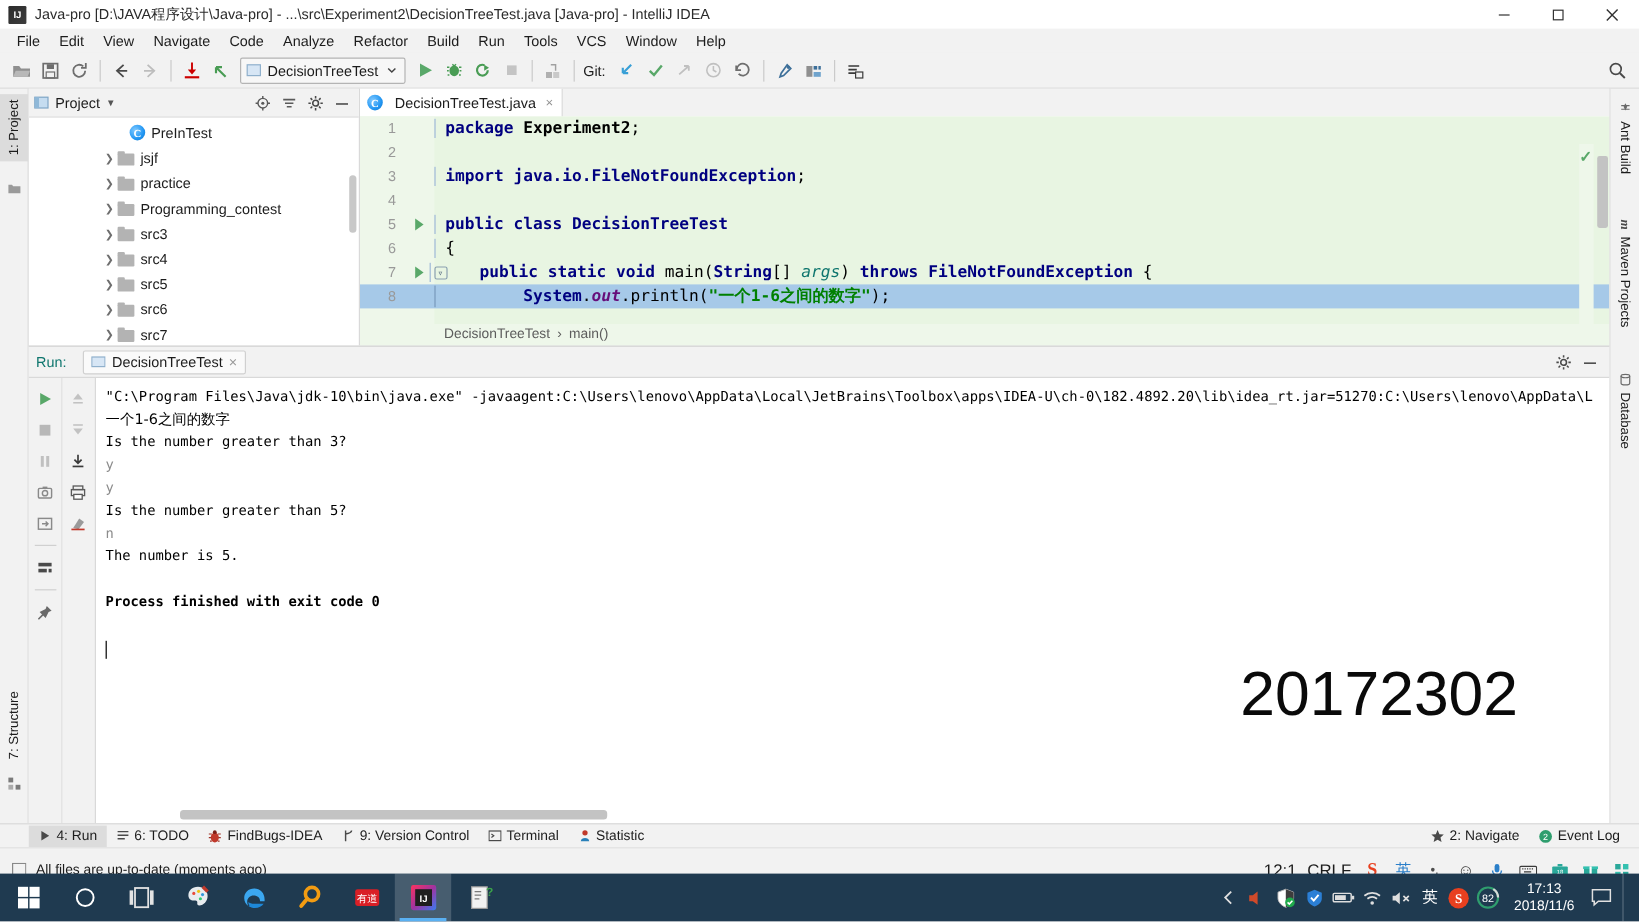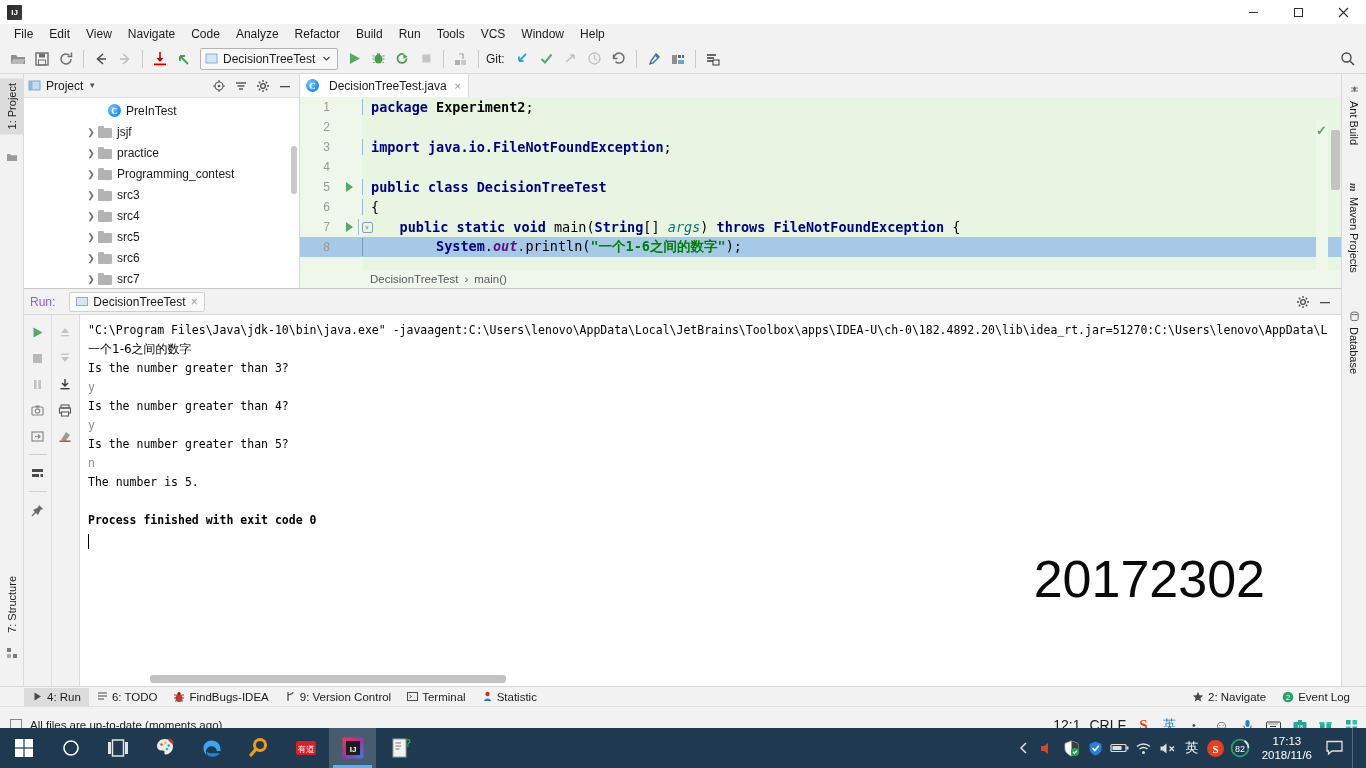--- a/index.html
+++ b/index.html
@@ -178,21 +178,21 @@
 
   
   .runpanel {
     position: absolute; left: 24px; top: 288px; width: 1317px; height: 398px;
     background: #ffffff; border-top: 1px solid #c8c8c8;
   }
   .run-head {
     height: 26px; background: #f2f2f2; display: flex; align-items: center;
     padding-left: 6px; border-bottom: 1px solid #d9d9d9;
   }
-  .run-head-label { font-size: 12px; color: #8b5cf6; margin-right: 14px; }
+  .run-head-label { font-size: 12px; color: #0f766e; margin-right: 14px; }
   .run-tab {
     display: flex; align-items: center; gap: 5px; font-size: 12px; color: #1c1c1c;
     padding: 2px 6px; background: #fafafa; border: 1px solid #d0d0d0; border-radius: 2px;
   }
   .run-head-right { margin-left: auto; display: flex; align-items: center; gap: 2px; padding-right: 6px; }
 
   .run-body { position: absolute; left: 0; top: 26px; width: 1317px; height: 372px; display: flex; }
   .run-sidebar {
     width: 56px; height: 372px; background: #f2f2f2; border-right: 1px solid #d9d9d9;
     display: flex;
@@ -278,20 +278,21 @@
   }
   .showdesk { width: 10px; height: 40px; border-left: 1px solid rgba(255,255,255,0.25); margin-left: 6px; }
 </style>
 </head>
 <body>
 
 <div id="app">
 
   <div class="titlebar">
     <div class="tb-logo">IJ</div>
+    <div class="tb-title">Java-pro [D:\JAVA程序设计\Java-pro] - ...\src\Experiment2\DecisionTreeTest.java [Java-pro] - IntelliJ IDEA</div>
     <div class="tb-controls">
       <div class="tb-btn">
         <svg width="11" height="11" viewBox="0 0 11 11">
             <rect x="1" y="5" width="9" height="1" fill="#333"></rect>
           </svg>
       </div>
       <div class="tb-btn">
         <svg width="11" height="11" viewBox="0 0 11 11">
             <rect x="1.5" y="1.5" width="8" height="8" fill="none" stroke="#333" stroke-width="1"></rect>
           </svg>
@@ -771,21 +772,20 @@
               </svg>
           </div>
         </div>
       </div>
 
       <div class="console">
         <div class="con-line">"C:\Program Files\Java\jdk-10\bin\java.exe" -javaagent:C:\Users\lenovo\AppData\Local\JetBrains\Toolbox\apps\IDEA-U\ch-0\182.4892.20\lib\idea_rt.jar=51270:C:\Users\lenovo\AppData\L</div>
         <div class="con-line cjk">一个1-6之间的数字</div>
         <div class="con-line">Is the number greater than 3?</div>
         <div class="con-line dim">y</div>
-        <div class="con-line">Is the number greater than 4?</div>
         <div class="con-line dim">y</div>
         <div class="con-line">Is the number greater than 5?</div>
         <div class="con-line dim">n</div>
         <div class="con-line">The number is 5.</div>
         <div class="con-line"></div>
         <div class="con-line bold">Process finished with exit code 0</div>
         <div class="con-caret"></div>
         <div class="watermark">20172302</div>
         <div class="con-hscroll"></div>
         <div class="con-vscroll"></div>

